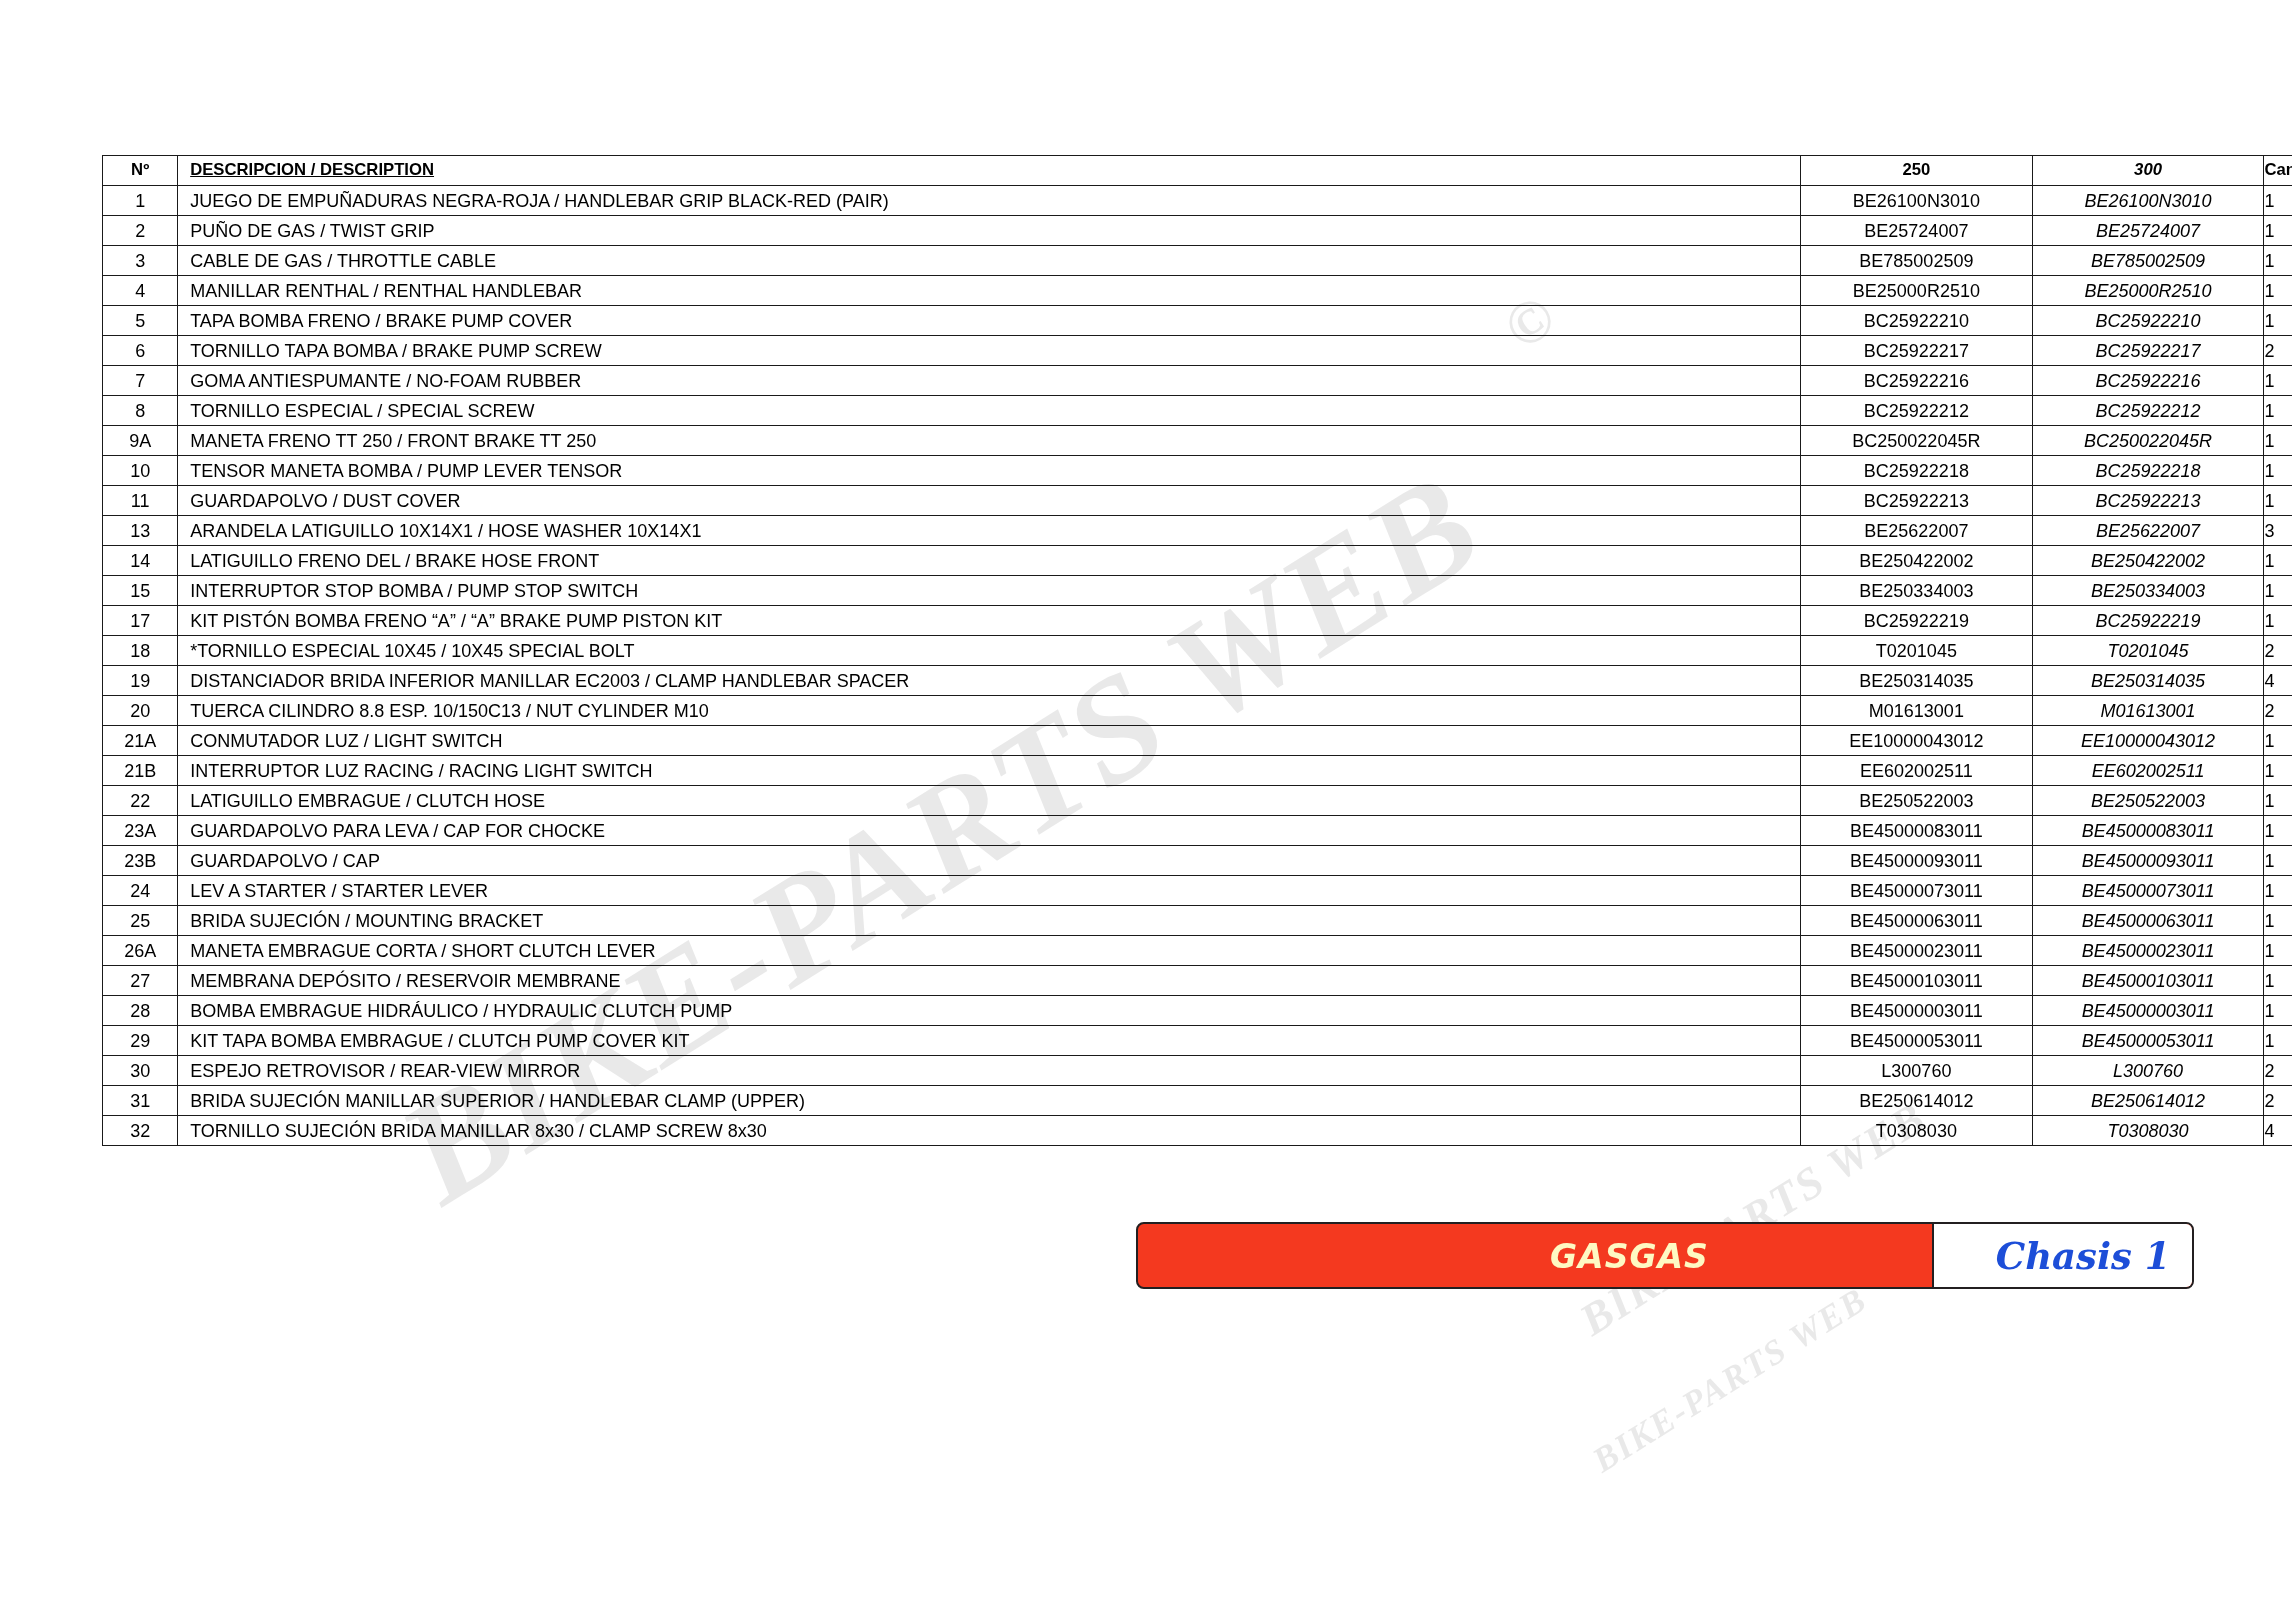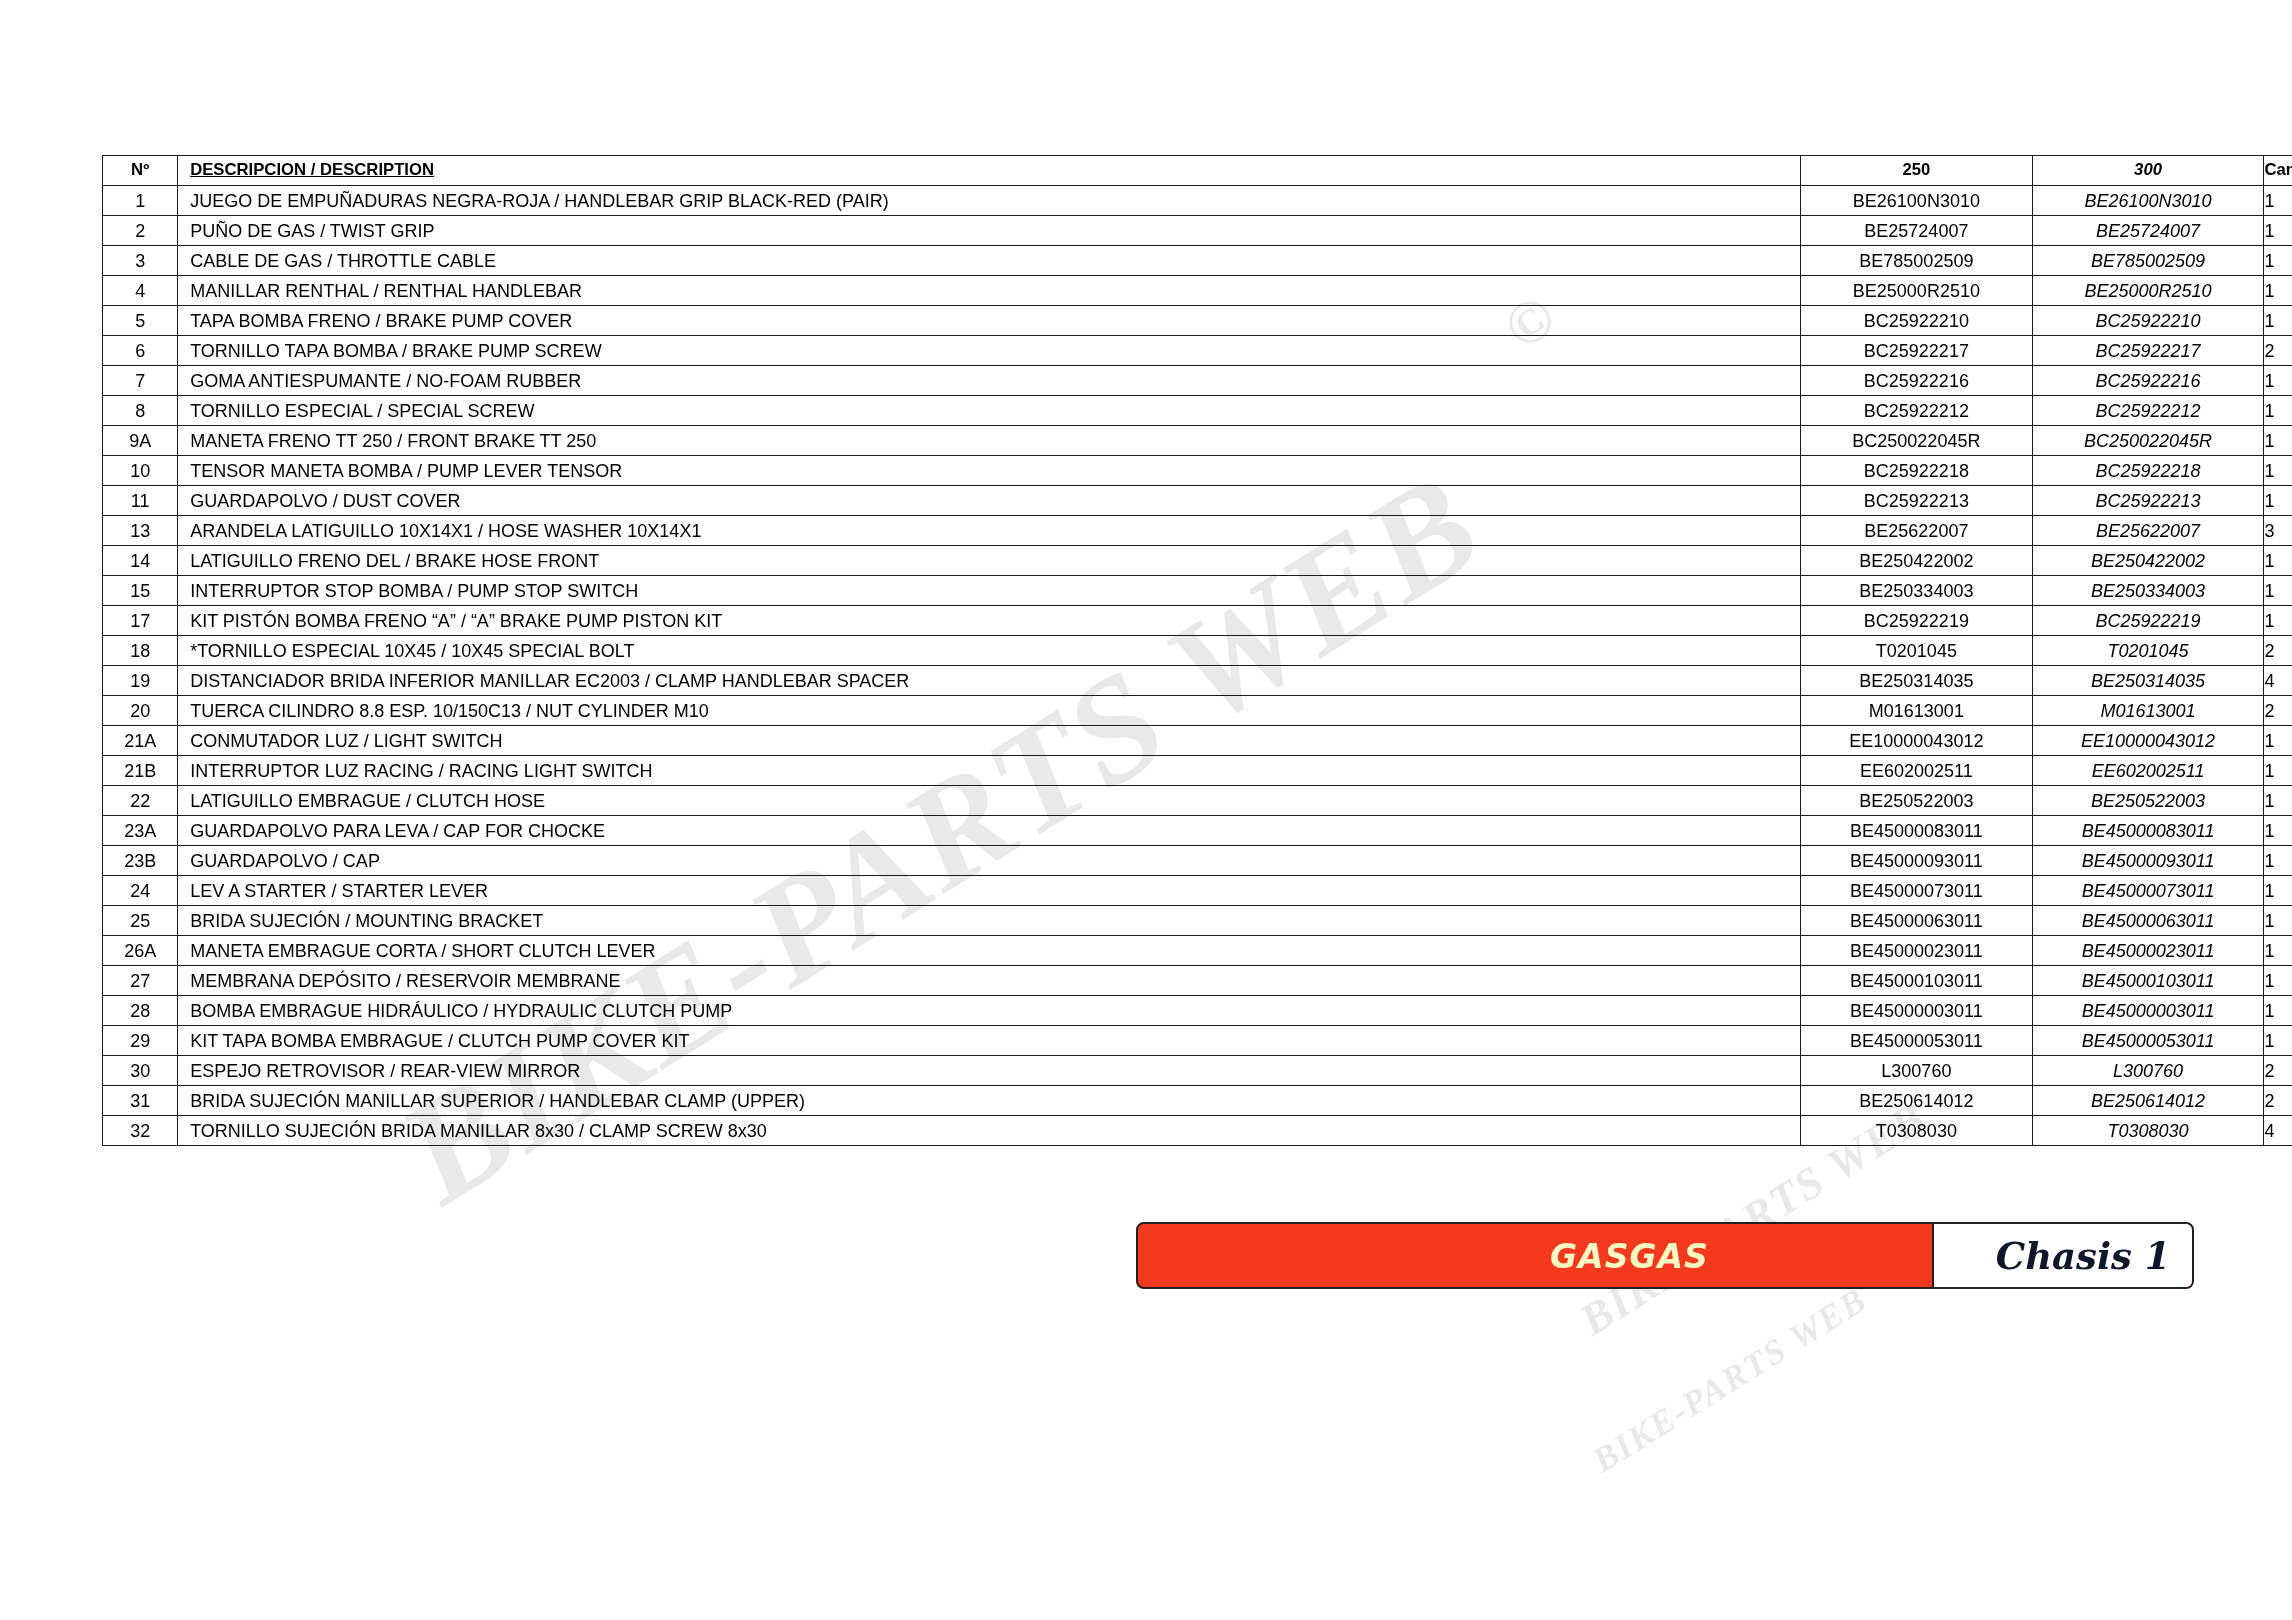--- a/index.html
+++ b/index.html
@@ -128,21 +128,21 @@
   }
   .chassis-label {
     position: absolute;
     right: 21.6px;
     top: 50%;
     transform: translateY(-50%);
     font-family: "DejaVu Serif", serif;
     font-weight: bold;
     font-style: italic;
     font-size: 37px;
-    color: #0f172a;
+    color: #1d4ed8;
     white-space: nowrap;
   }
 </style>
 </head>
 <body>
 
 <div class="watermark wm-main">BIKE-PARTS WEB</div>
 <div class="watermark wm-copy">©</div>
 <div class="watermark wm-small1">BIKE-PARTS WEB</div>
 <div class="watermark wm-small2">BIKE-PARTS WEB</div>

